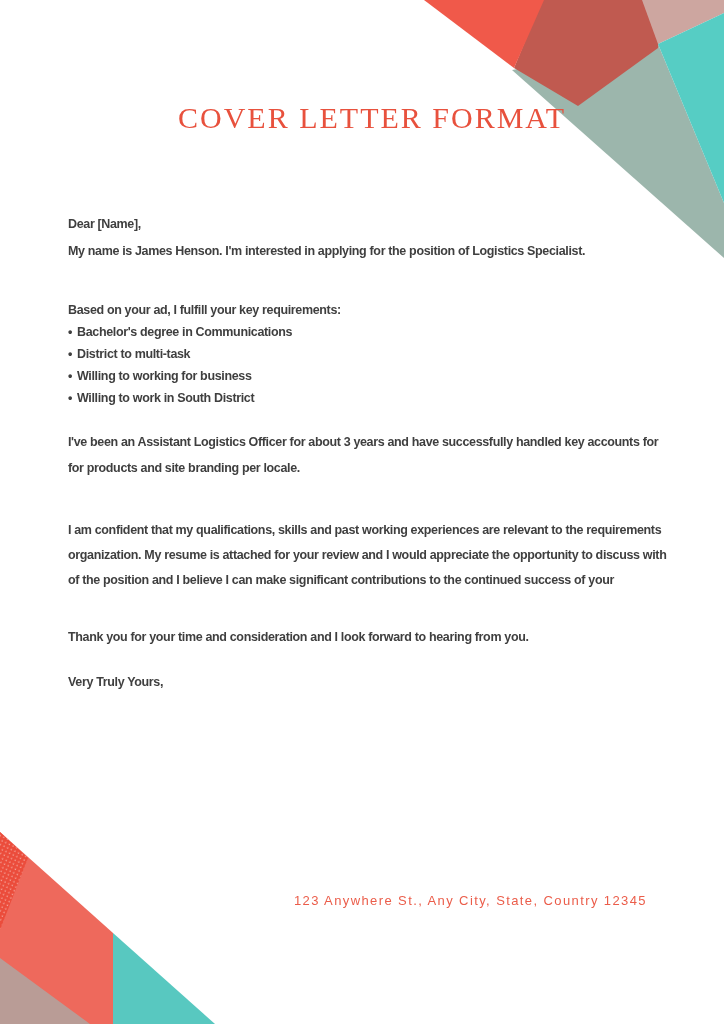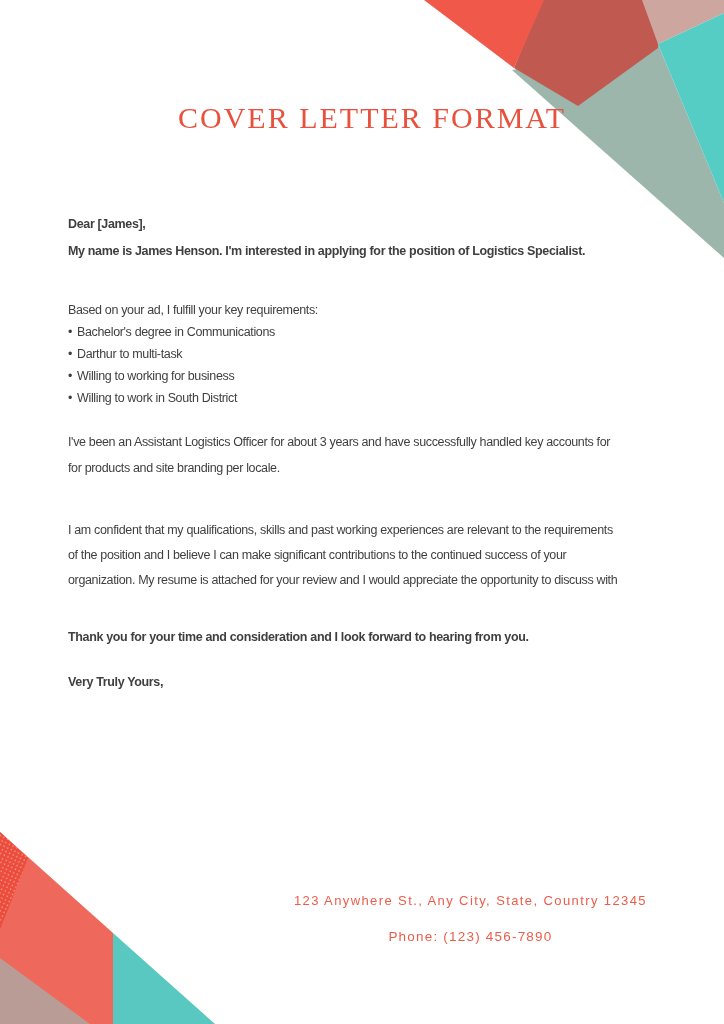--- a/index.html
+++ b/index.html
@@ -27,21 +27,21 @@
     position:absolute; left:68px;
     white-space:nowrap;
     font-size:12.5px; font-weight:700;
     letter-spacing:-0.35px;
     color:#3f3f3f;
     line-height:22px;
   }
   .block { position:absolute; left:68px; color:#3f3f3f; }
   .bline {
     white-space:nowrap;
-    font-size:12.5px; font-weight:400;
+    font-size:12.5px; font-weight:700;
     letter-spacing:-0.35px;
     line-height:22px;
   }
   .lh26 .bline { line-height:26px; }
   .lh25 .bline { line-height:25px; }
   .bullet { display:inline-block; margin-right:5px; }
 
   .footer {
     position:absolute; right:77px; top:892px;
     text-align:center;
@@ -76,45 +76,44 @@
     <polygon points="658,44 724,13 724,203" fill="#56cdc4"></polygon>
 
     <polygon points="0,832 113,933 113,1024 0,1024" fill="#ee695c"></polygon>
     <polygon points="0,832 28,858 0,930" fill="url(#dots)"></polygon>
     <polygon points="0,958 90,1024 0,1024" fill="#b99c96"></polygon>
     <polygon points="113,933 215,1024 113,1024" fill="#58c8c0"></polygon>
   </svg>
 
   <h1 class="title">COVER LETTER FORMAT</h1>
 
-  <div class="tline" style="top:213px">Dear [James],</div>
+  <div class="tline" style="top:213px">Dear [Name],</div>
 
   <div class="tline" style="top:240px">My name is James Henson. I'm interested in applying for the position of Logistics Specialist.</div>
 
   <div class="block" style="top:299px">
     <div class="bline">Based on your ad, I fulfill your key requirements:</div>
     <div class="bline"><span class="bullet">•</span><span>Bachelor's degree in Communications</span></div>
-    <div class="bline"><span class="bullet">•</span><span>Darthur to multi-task</span></div>
+    <div class="bline"><span class="bullet">•</span><span>District to multi-task</span></div>
     <div class="bline"><span class="bullet">•</span><span>Willing to working for business</span></div>
     <div class="bline"><span class="bullet">•</span><span>Willing to work in South District</span></div>
   </div>
 
   <div class="block lh26" style="top:429px">
     <div class="bline">I've been an Assistant Logistics Officer for about 3 years and have successfully handled key accounts for</div>
     <div class="bline">for products and site branding per locale.</div>
   </div>
 
   <div class="block lh25" style="top:518px">
     <div class="bline">I am confident that my qualifications, skills and past working experiences are relevant to the requirements</div>
+    <div class="bline">organization. My resume is attached for your review and I would appreciate the opportunity to discuss with</div>
     <div class="bline">of the position and I believe I can make significant contributions to the continued success of your</div>
-    <div class="bline">organization. My resume is attached for your review and I would appreciate the opportunity to discuss with</div>
   </div>
 
   <div class="tline" style="top:626px">Thank you for your time and consideration and I look forward to hearing from you.</div>
 
   <div class="tline" style="top:671px">Very Truly Yours,</div>
 
   <div class="footer">
     <p class="addr">123 Anywhere St., Any City, State, Country 12345</p>
-    <p class="contact">Phone: (123) 456-7890</p>
   </div>
 
 </div>
 
 </body></html>

